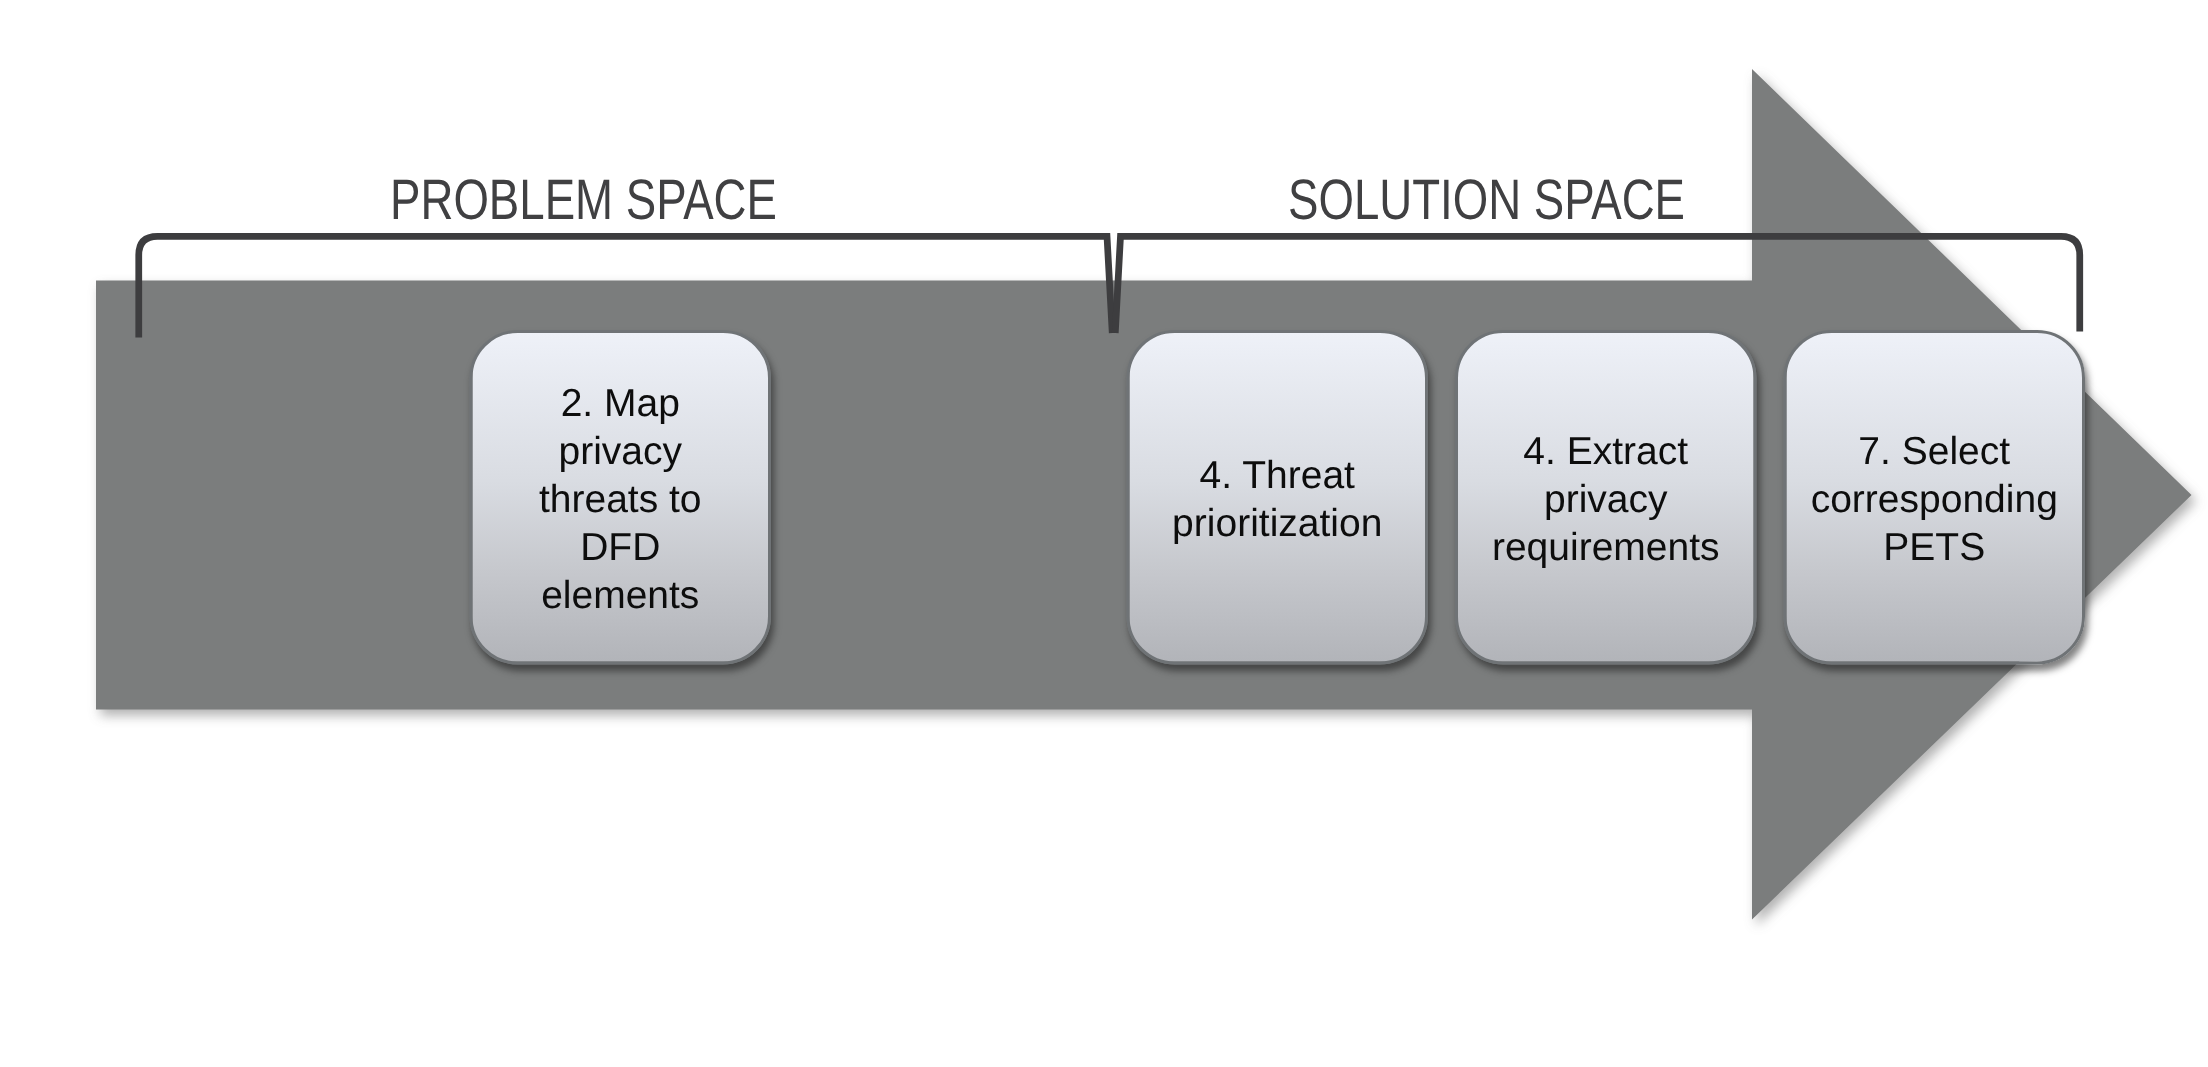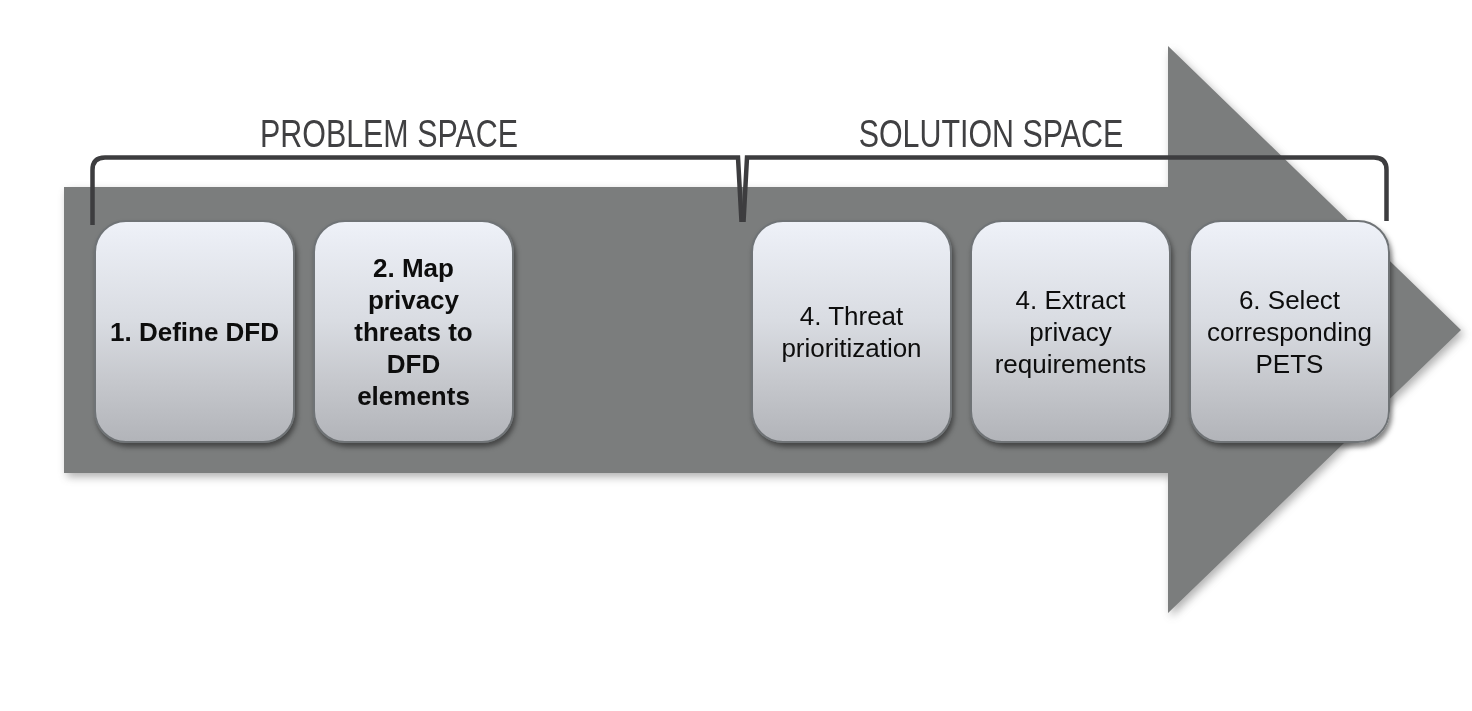--- a/index.html
+++ b/index.html
@@ -76,21 +76,21 @@
     justify-content:center;
     padding:8px 12px;
   }
   .step-box .step-label{
     font-size:26px;
     line-height:32px;
     text-align:center;
     color:var(--box-text);
     white-space:pre-line;
   }
-  .step-box.emphasis .step-label{font-weight:700;}
+  .step-box.emphasis .step-label{font-weight:400;}
   .b1{left:73px;}  .b2{left:292px;} .b3{left:511px;}
   .b4{left:730px;} .b5{left:949px;} .b6{left:1168px;}
 </style>
 </head>
 <body>
 
 <div class="canvas">
 
   <svg class="graphic" viewBox="0 0 1472 711" xmlns="http://www.w3.org/2000/svg">
 
@@ -98,38 +98,35 @@
 
     <path class="bracket" d="M 71.5 225 L 71.5 170 Q 71.5 157.5 84 157.5 L 717 157.5 L 720.5 222"></path>
 
     <path class="bracket" d="M 722.5 222 L 726 157.5 L 1353 157.5 Q 1365.5 157.5 1365.5 170 L 1365.5 221"></path>
   </svg>
 
   <div class="section-label problem">PROBLEM SPACE</div>
 
   <div class="section-label solution">SOLUTION SPACE</div>
 
-  <div class="step-box emphasis b1">
-    <span class="step-label">1. Define DFD</span>
-  </div>
   <div class="step-box emphasis b2">
     <span class="step-label">2. Map
 privacy
 threats to
 DFD
 elements</span>
   </div>
   <div class="step-box b4">
     <span class="step-label">4. Threat
 prioritization</span>
   </div>
   <div class="step-box b5">
     <span class="step-label">4. Extract
 privacy
 requirements</span>
   </div>
   <div class="step-box b6">
-    <span class="step-label">6. Select
+    <span class="step-label">7. Select
 corresponding
 PETS</span>
   </div>
 
 </div>
 
 </body></html>

